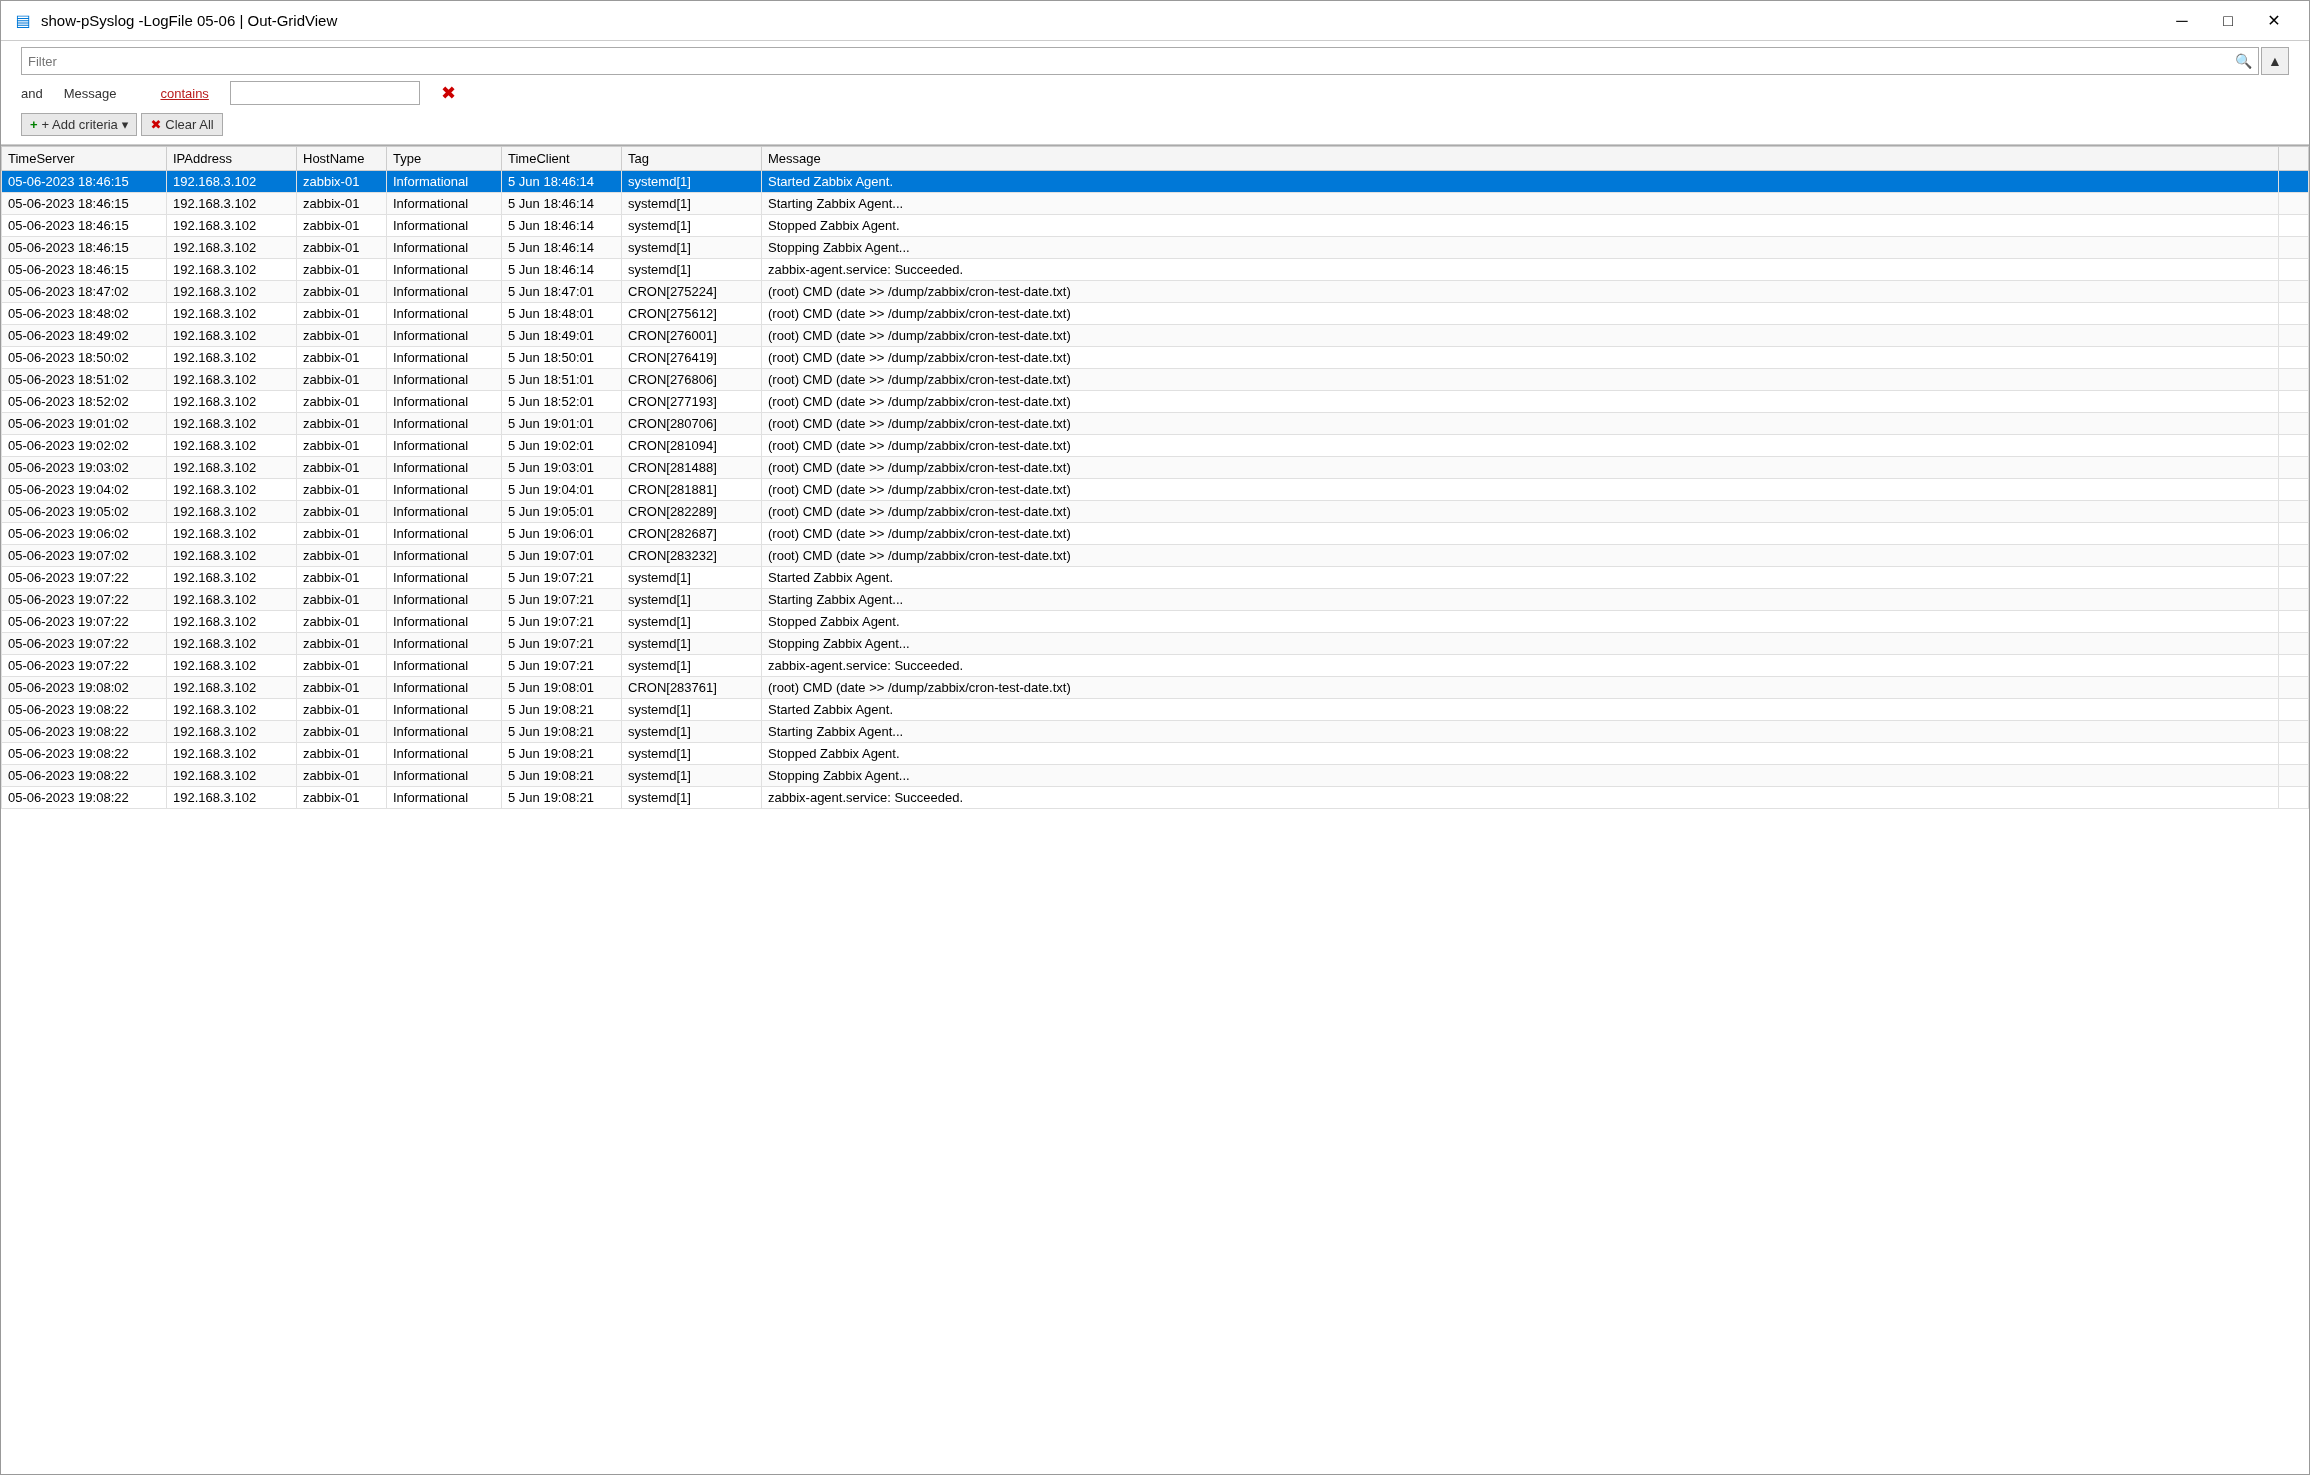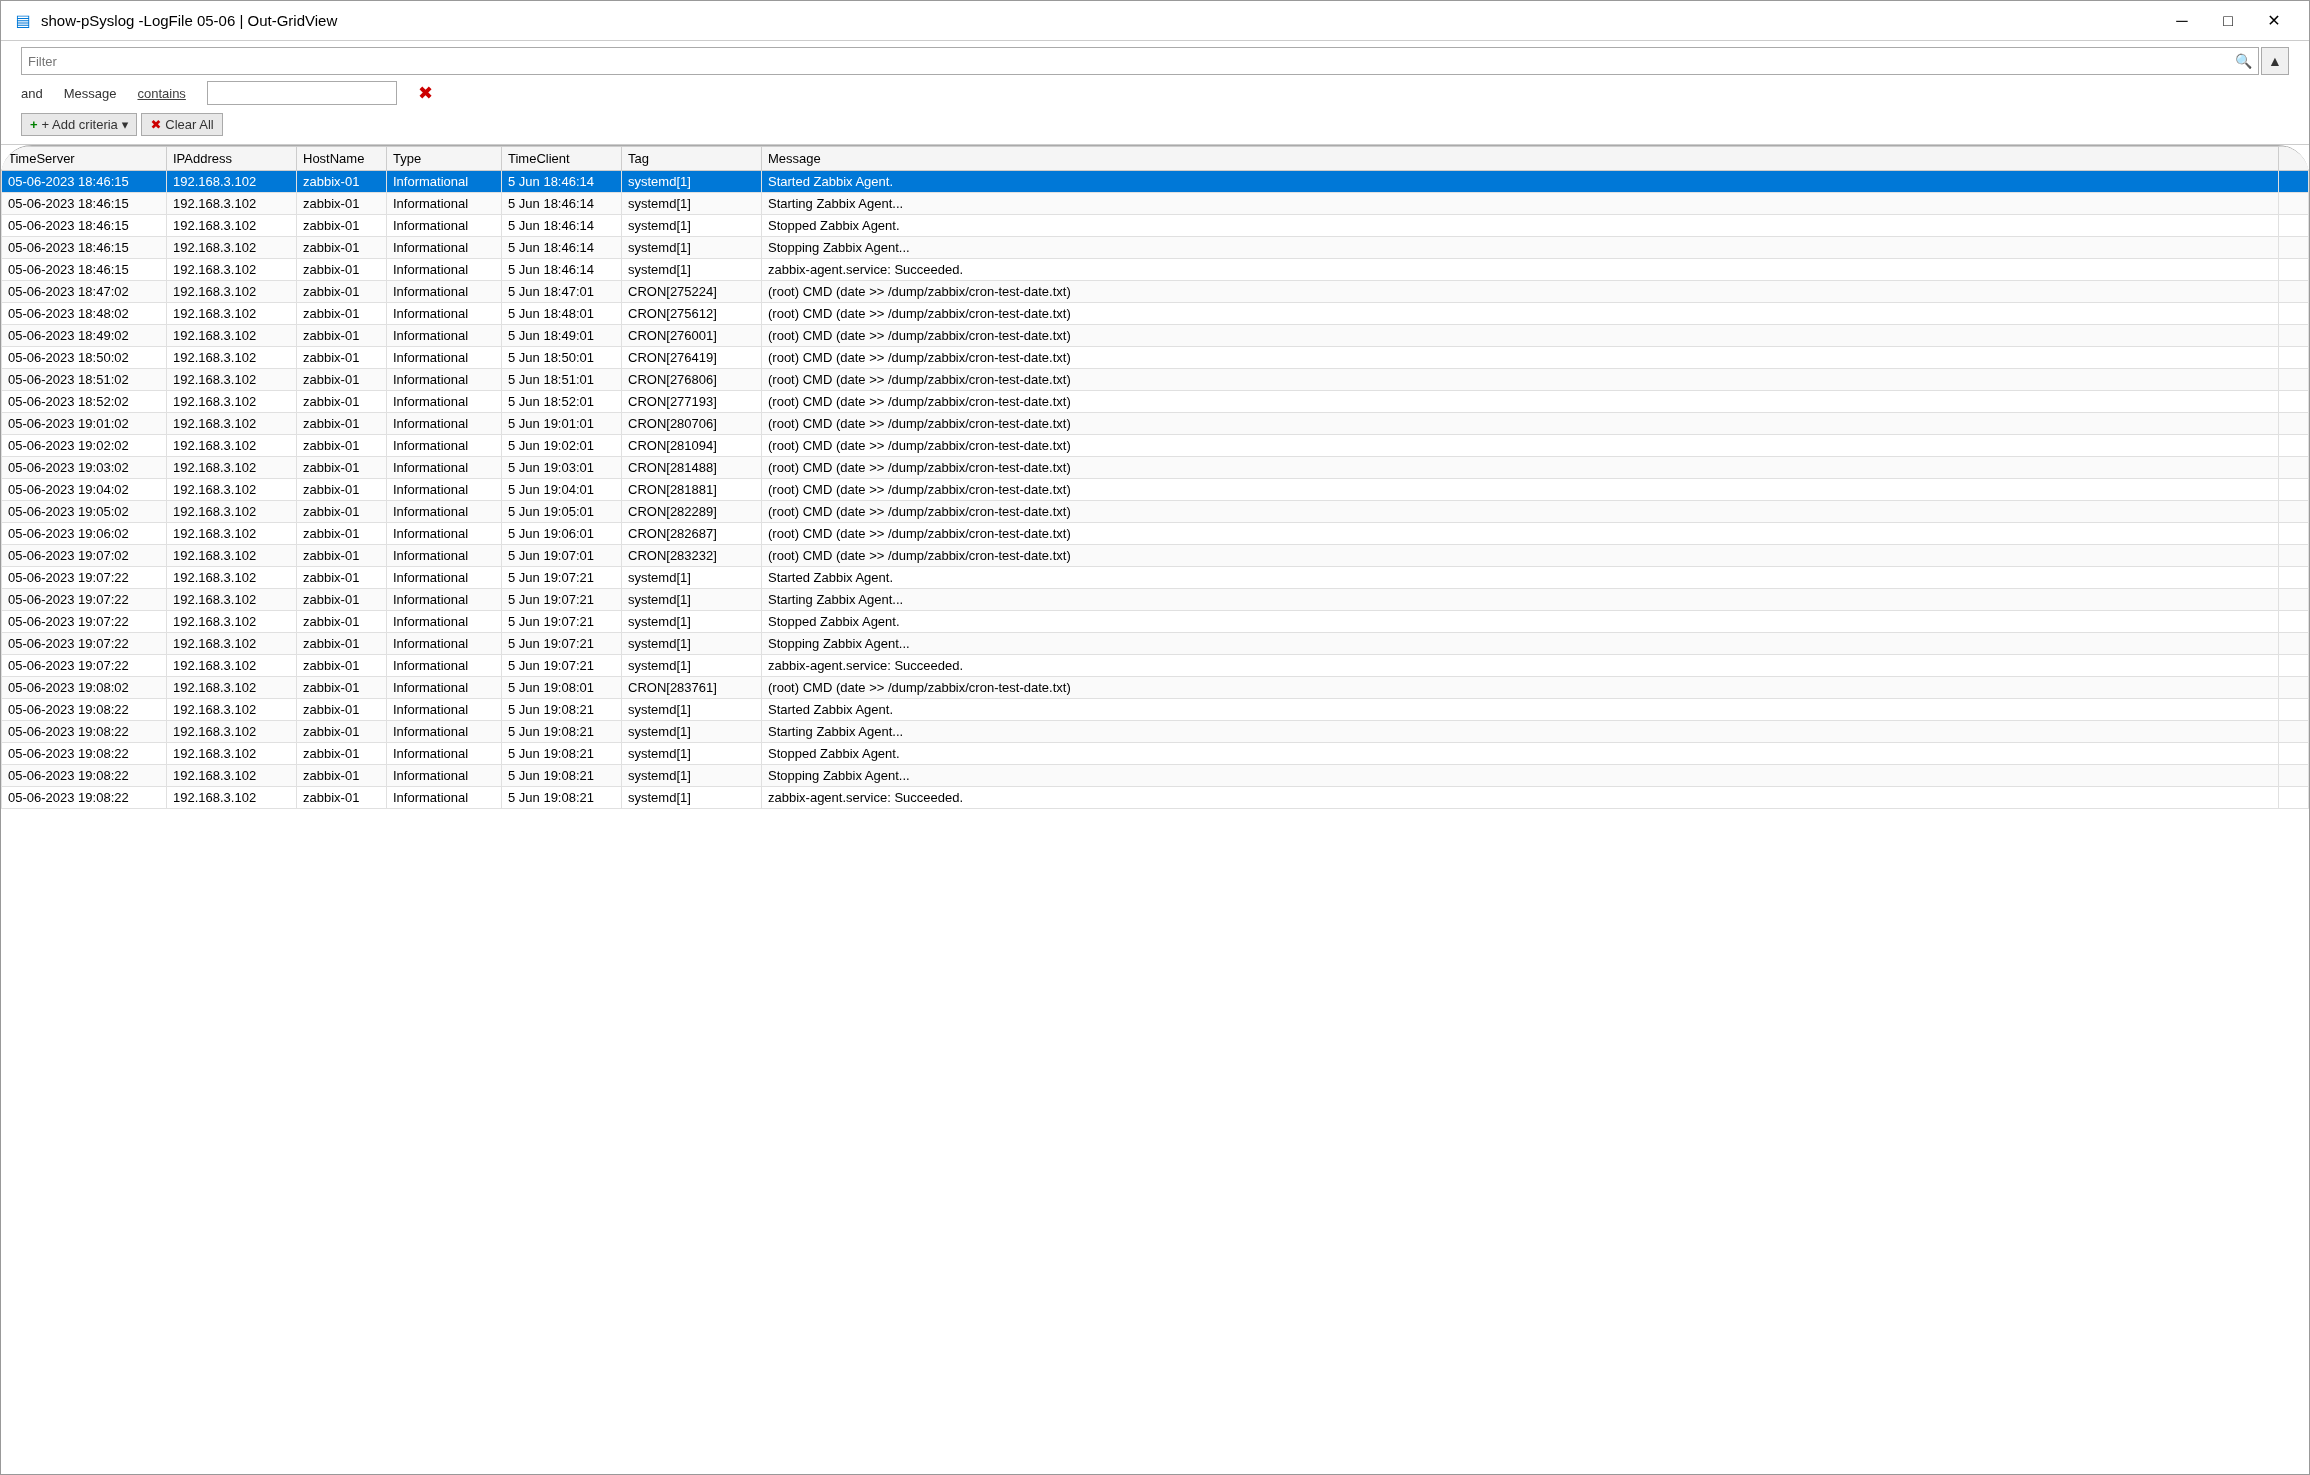--- a/index.html
+++ b/index.html
@@ -116,23 +116,24 @@
       display: flex;
       align-items: center;
       gap: 21px;
       margin-bottom: 6px;
       font-size: 13px;
     }
     .criteria-text {
       color: #333;
     }
     .criteria-link {
-      color: #404040;
+      color: #b91c1c;
       text-decoration: underline;
       cursor: pointer;
+      margin-left: 23px;
     }
     .criteria-value-input {
       border: 1px solid #aaa;
       padding: 2px 6px;
       font-size: 13px;
       height: 24px;
       min-width: 100px;
       outline: none;
     }
     .criteria-remove-btn {
@@ -174,21 +175,20 @@
     .btn-icon-plus { color: #008000; font-weight: bold; }
     .btn-icon-x { color: #cc0000; }
 
     
     .table-wrapper {
       flex: 1;
       overflow: hidden;
       display: flex;
       flex-direction: column;
       border-top: 1px solid #aaa;
-      border-radius: 31px;
     }
     .table-container {
       flex: 1;
       overflow-y: auto;
       overflow-x: hidden;
       position: relative;
     }
     table {
       width: 100%;
       border-collapse: collapse;

